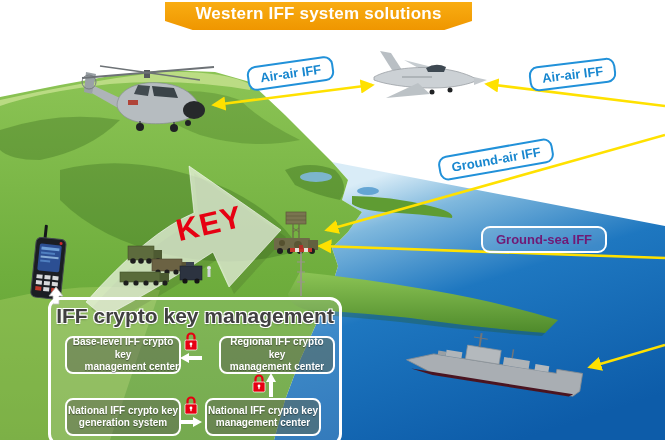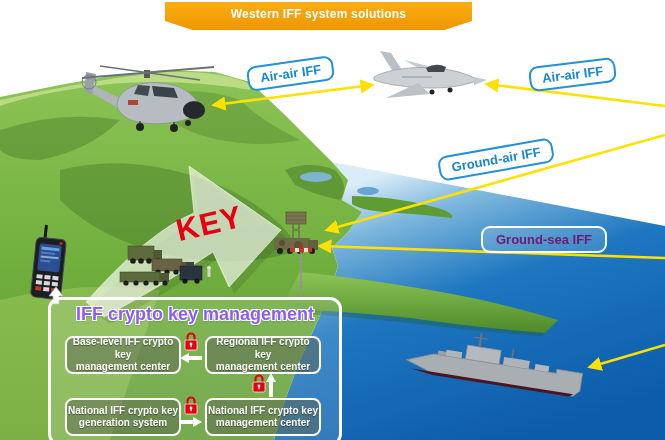--- a/index.html
+++ b/index.html
@@ -3,45 +3,45 @@
 <meta charset="utf-8">
 <style>
   html,body{margin:0;padding:0;background:#e9e9e9;font-family:"Liberation Sans","DejaVu Sans",sans-serif;}
   .scene{position:relative;width:665px;height:440px;background:#ffffff;overflow:hidden;}
   .scene svg.bg{position:absolute;left:0;top:0;}
   
   .banner{position:absolute;left:165px;top:2px;width:307px;height:28px;
     background:linear-gradient(#f9ad12,#ef9600);
     clip-path:polygon(0 0,100% 0,100% 68%,91% 100%,9% 100%,0 68%);
     display:flex;align-items:center;justify-content:center;}
-  .banner span{color:#fff;font-weight:bold;font-size:12px;letter-spacing:.2px;padding-bottom:4px;}
+  .banner span{color:#fff;font-weight:bold;font-size:17px;letter-spacing:.2px;padding-bottom:4px;}
   
   .tag{position:absolute;display:inline-block;white-space:nowrap;font-weight:bold;font-size:13px;
     padding:3px 11px;border-radius:9px;}
   .tag-blue{background:#ffffff;border:2px solid #2191d9;color:#1887cf;}
   .tag-sea{background:rgba(255,255,255,.14);border:2px solid #ffffff;color:#701a75;}
   #air-air-left{left:247px;top:61px;transform:rotate(-8deg);}
   #air-air-right{left:529px;top:62px;transform:rotate(-7deg);}
   #ground-air{left:438px;top:147px;transform:rotate(-10deg);}
   #ground-sea{left:481px;top:226px;padding:4px 13px;}
   
   .key-label{position:absolute;left:176px;top:206px;color:#e60012;font-size:31px;font-weight:900;
     letter-spacing:1px;transform:rotate(-13deg);}
   
   .crypto-panel{position:absolute;left:48px;top:297px;width:288px;height:143px;
     border:3px solid #fff;border-radius:12px;background:rgba(255,255,255,.14);}
-  .panel-title{position:absolute;left:0;right:0;top:4px;text-align:center;color:#8b5cf6;
-    font-size:18px;font-weight:bold;
+  .panel-title{position:absolute;left:0;right:0;top:4px;text-align:center;color:#404040;
+    font-size:21px;font-weight:bold;
     text-shadow:-1px -1px 0 #fff,1px -1px 0 #fff,-1px 1px 0 #fff,1px 1px 0 #fff,0 2px 2px rgba(0,0,0,.18);}
   .cbox{position:absolute;width:112px;height:34px;border:2px solid #fff;border-radius:8px;
     background:rgba(93,103,82,.52);color:#fff;font-size:10px;font-weight:bold;line-height:1.25;
     display:flex;flex-direction:column;align-items:center;justify-content:center;text-align:center;
     text-shadow:0 1px 1px rgba(0,0,0,.4);}
-  #cbox-base{left:14px;top:36px;}
-  #cbox-regional{left:154px;top:36px;}
+  #cbox-base{left:14px;top:36px;align-items:flex-end;}
+  #cbox-regional{left:168px;top:36px;}
   #cbox-natgen{left:14px;top:98px;}
   #cbox-natman{left:154px;top:98px;}
   .pabs{position:absolute;}
 </style>
 </head>
 <body>
 
 <div class="scene">
 
   <svg class="bg" width="665" height="440" viewBox="0 0 665 440">

